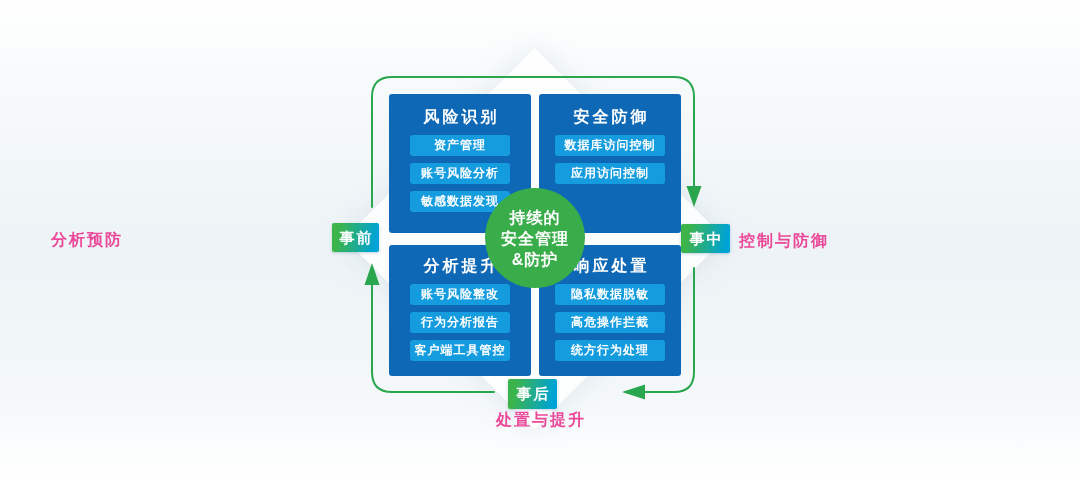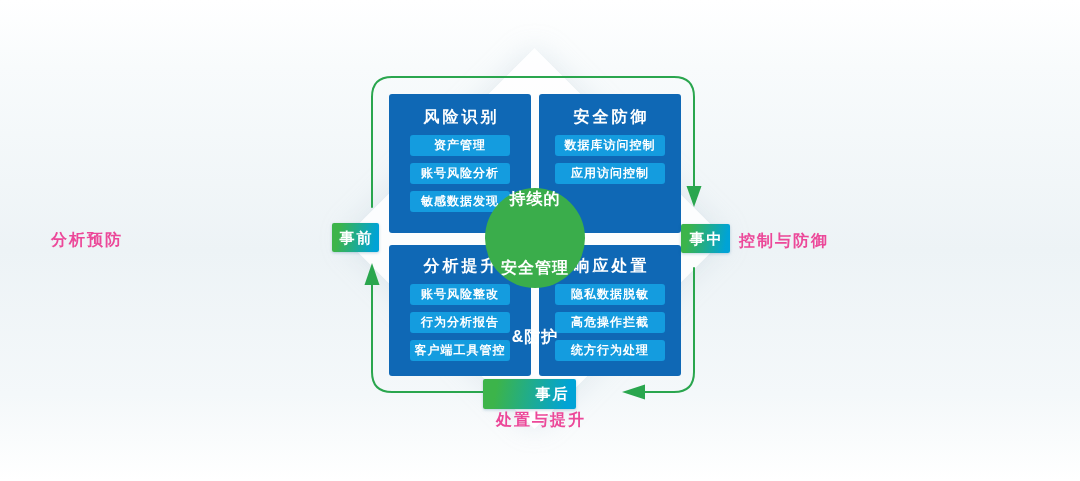--- a/index.html
+++ b/index.html
@@ -44,36 +44,36 @@
     text-align:center;
   }
   .panel.tl .item,.panel.bl .item{width:100px;}
   .panel.tr .item,.panel.br .item{width:110px;}
   .panel .item:first-of-type{margin-top:10px;}
 
   
   .center-circle{
     position:absolute;left:485px;top:188px;width:100px;height:100px;
     border-radius:50%;background:#3aad4b;color:#fff;
-    display:flex;flex-direction:column;align-items:center;
+    display:flex;flex-direction:column;justify-content:center;align-items:center;
     font-size:16px;font-weight:bold;letter-spacing:1px;line-height:21px;
-    text-align:center;z-index:3;gap:48px;
+    text-align:center;z-index:3;
   }
 
   
   .badge{
     position:absolute;height:29px;line-height:29px;border-radius:2px;
     background:linear-gradient(100deg,#3cb44a 15%,#00a3d6 90%);
     color:#fff;font-size:15px;font-weight:bold;letter-spacing:2px;
     text-align:center;text-indent:2px;z-index:4;
     box-shadow:0 1px 3px rgba(0,90,140,0.25);
   }
   .badge-left{left:332px;top:223px;width:47px;}
   .badge-right{left:681px;top:224px;width:49px;}
-  .badge-bottom{left:483px;top:379px;width:49px;height:30px;line-height:30px;padding-left:44px;}
+  .badge-bottom{left:508px;top:379px;width:49px;height:30px;line-height:30px;}
 
   
   .stage-label{
     position:absolute;color:#ec4899;font-size:16px;font-weight:bold;
     letter-spacing:2px;white-space:nowrap;z-index:4;
   }
   .label-left{right:753px;top:230px;}
   .label-right{left:739px;top:231px;}
   .label-bottom{left:496px;top:410px;}
 </style>

